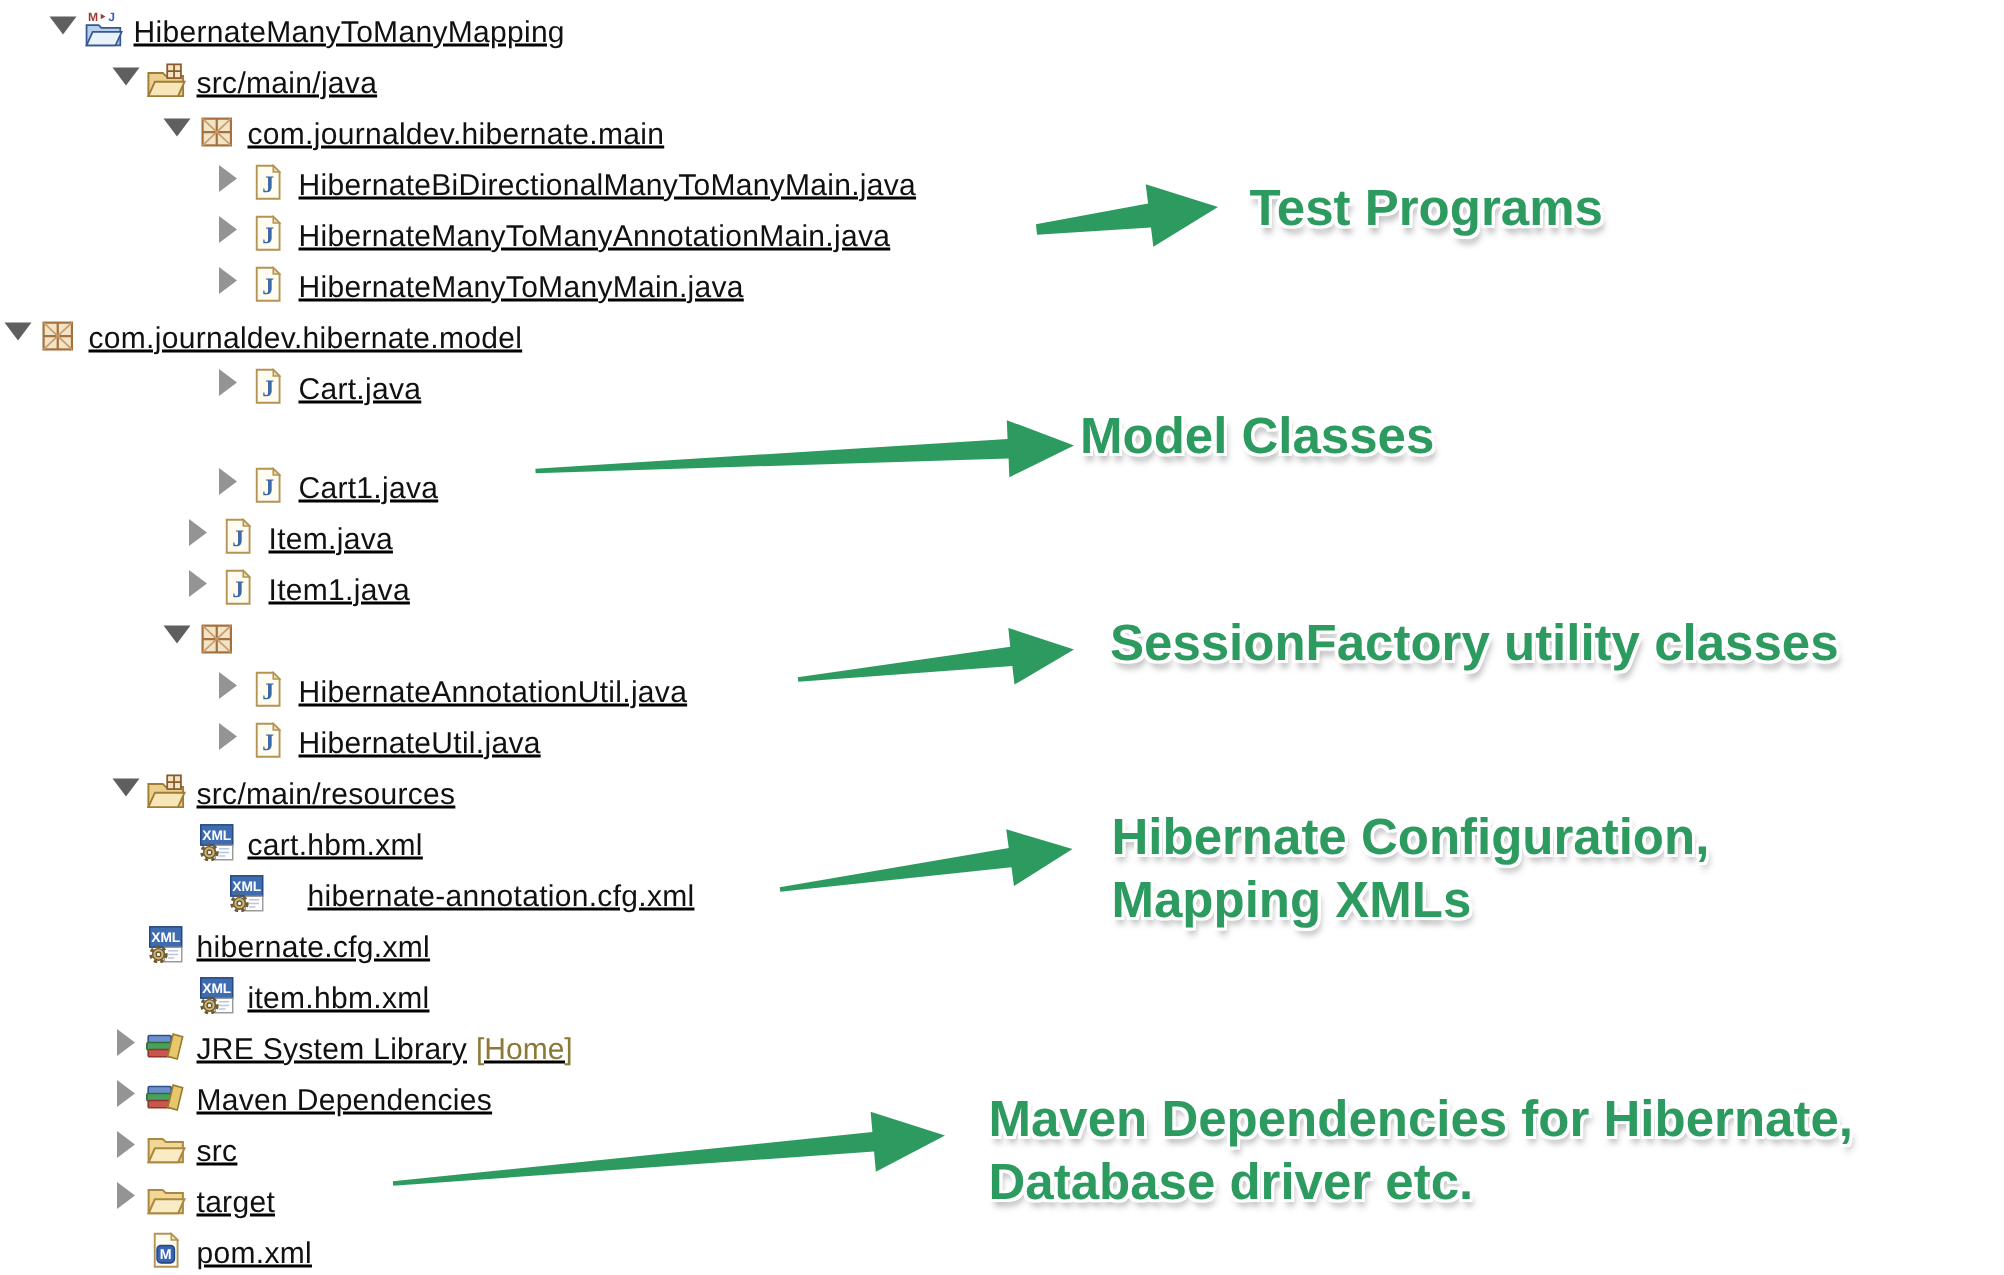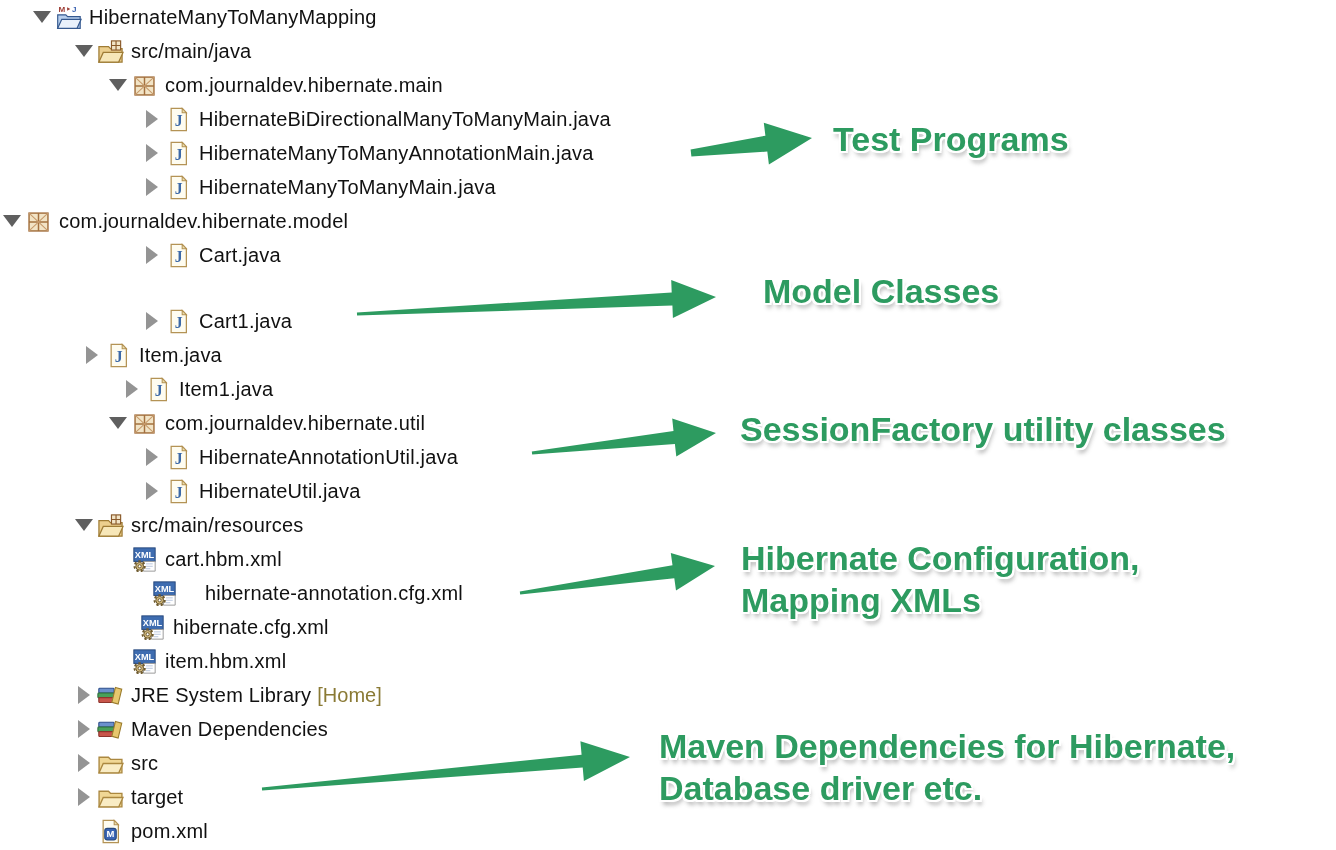--- a/index.html
+++ b/index.html
@@ -1,19 +1,19 @@
 <!DOCTYPE html>
 <html style="--green: #2d9b60; --hometag: #8a7a35; --treetext: #111111; --bg: #ffffff;"><head>
 <meta charset="utf-8">
 <style>
   html,body{margin:0;padding:0;background:#fff;}
   .stage{position:relative;width:1336px;height:850px;background:var(--bg,#fff);overflow:hidden;
          font-family:"Liberation Sans",sans-serif;}
   .tree{position:absolute;left:0;top:0;width:100%;}
-  .row{display:flex;align-items:center;height:34px;}
+  .row{display:flex;align-items:flex-end;height:34px;text-decoration:underline;}
   .expander{width:24px;height:34px;flex:0 0 24px;display:flex;align-items:center;justify-content:center;}
   .expander.expanded::before{content:'';display:block;width:0;height:0;
       border-left:9px solid transparent;border-right:9px solid transparent;border-top:12px solid #5f5f5f;}
   .expander.collapsed::before{content:'';display:block;width:0;height:0;
       border-top:9px solid transparent;border-bottom:9px solid transparent;border-left:12px solid #949494;}
   .icon-slot{width:28px;height:30px;flex:0 0 28px;display:flex;align-items:center;justify-content:center;margin-right:7px;}
   .icon-slot svg{width:27px;height:27px;}
   .lbl{font-size:20px;color:var(--treetext,#111);letter-spacing:.2px;white-space:pre;}
   .sfx{font-size:20px;color:var(--hometag,#8a7a35);margin-left:6px;white-space:pre;}
   .arrows{position:absolute;left:0;top:0;pointer-events:none;}
@@ -171,21 +171,21 @@
       <div class="row" style="padding-left: 140px; margin-top: 32px;">
     <span class="expander collapsed"></span>
     <span class="icon-slot">
           <svg viewBox="0 0 30 28">
             <use href="#java-file" width="30" height="28"></use>
           </svg>
         </span>
     <span class="lbl">Cart1.java</span>
 
   </div>
-      <div class="row" style="padding-left: 80px;">
+      <div class="row" style="padding-left: 120px;">
     <span class="expander collapsed"></span>
     <span class="icon-slot">
           <svg viewBox="0 0 30 28">
             <use href="#java-file" width="30" height="28"></use>
           </svg>
         </span>
     <span class="lbl">Item.java</span>
 
   </div>
       <div class="row" style="padding-left: 120px;">
@@ -198,21 +198,20 @@
     <span class="lbl">Item1.java</span>
 
   </div>
       <div class="row" style="padding-left: 106px;">
     <span class="expander expanded"></span>
     <span class="icon-slot">
           <svg viewBox="0 0 30 28">
             <use href="#package" width="30" height="28"></use>
           </svg>
         </span>
-    <span class="lbl">com.journaldev.hibernate.util</span>
 
   </div>
       <div class="row" style="padding-left: 140px;">
     <span class="expander collapsed"></span>
     <span class="icon-slot">
           <svg viewBox="0 0 30 28">
             <use href="#java-file" width="30" height="28"></use>
           </svg>
         </span>
     <span class="lbl">HibernateAnnotationUtil.java</span>
@@ -251,21 +250,21 @@
       <div class="row" style="padding-left: 106px; gap: 20px;">
     <span class="expander none"></span>
     <span class="icon-slot">
           <svg viewBox="0 0 30 28">
             <use href="#xml-file" width="30" height="28"></use>
           </svg>
         </span>
     <span class="lbl">hibernate-annotation.cfg.xml</span>
 
   </div>
-      <div class="row" style="padding-left: 114px;">
+      <div class="row" style="padding-left: 72px;">
     <span class="expander none"></span>
     <span class="icon-slot">
           <svg viewBox="0 0 30 28">
             <use href="#xml-file" width="30" height="28"></use>
           </svg>
         </span>
     <span class="lbl">hibernate.cfg.xml</span>
 
   </div>
       <div class="row" style="padding-left: 106px;">
@@ -345,21 +344,21 @@
       <polygon points="357.1,315.5 672.4,305.6 672.9,318.1 716,297 671.2,280.1 671.7,292.6 356.9,312.5" fill="#2d9b60"></polygon>
       <polygon points="532.2,454.5 674.9,444 676.3,456.4 716,433 672.2,418.6 673.5,431.1 531.8,451.5" fill="#2d9b60"></polygon>
       <polygon points="520.2,594.5 674.3,578.2 676,590.6 715,566 670.8,552.9 672.5,565.3 519.8,591.5" fill="#2d9b60"></polygon>
       <polygon points="262.1,790.5 582.7,767.6 583.9,781.1 630,757 580.4,741.2 581.6,754.7 261.9,787.5" fill="#2d9b60"></polygon>
     </svg>
 
   <div>
       <div class="ann" style="left: 833px; top: 118px;">
         <div>Test Programs</div>
       </div>
-      <div class="ann" style="left: 763px; top: 270px;">
+      <div class="ann" style="left: 720px; top: 270px;">
         <div>Model Classes</div>
       </div>
       <div class="ann" style="left: 740px; top: 408px;">
         <div>SessionFactory utility classes</div>
       </div>
       <div class="ann" style="left: 741px; top: 537px;">
         <div>Hibernate Configuration,</div>
         <div>Mapping XMLs</div>
       </div>
       <div class="ann" style="left: 659px; top: 725px;">

